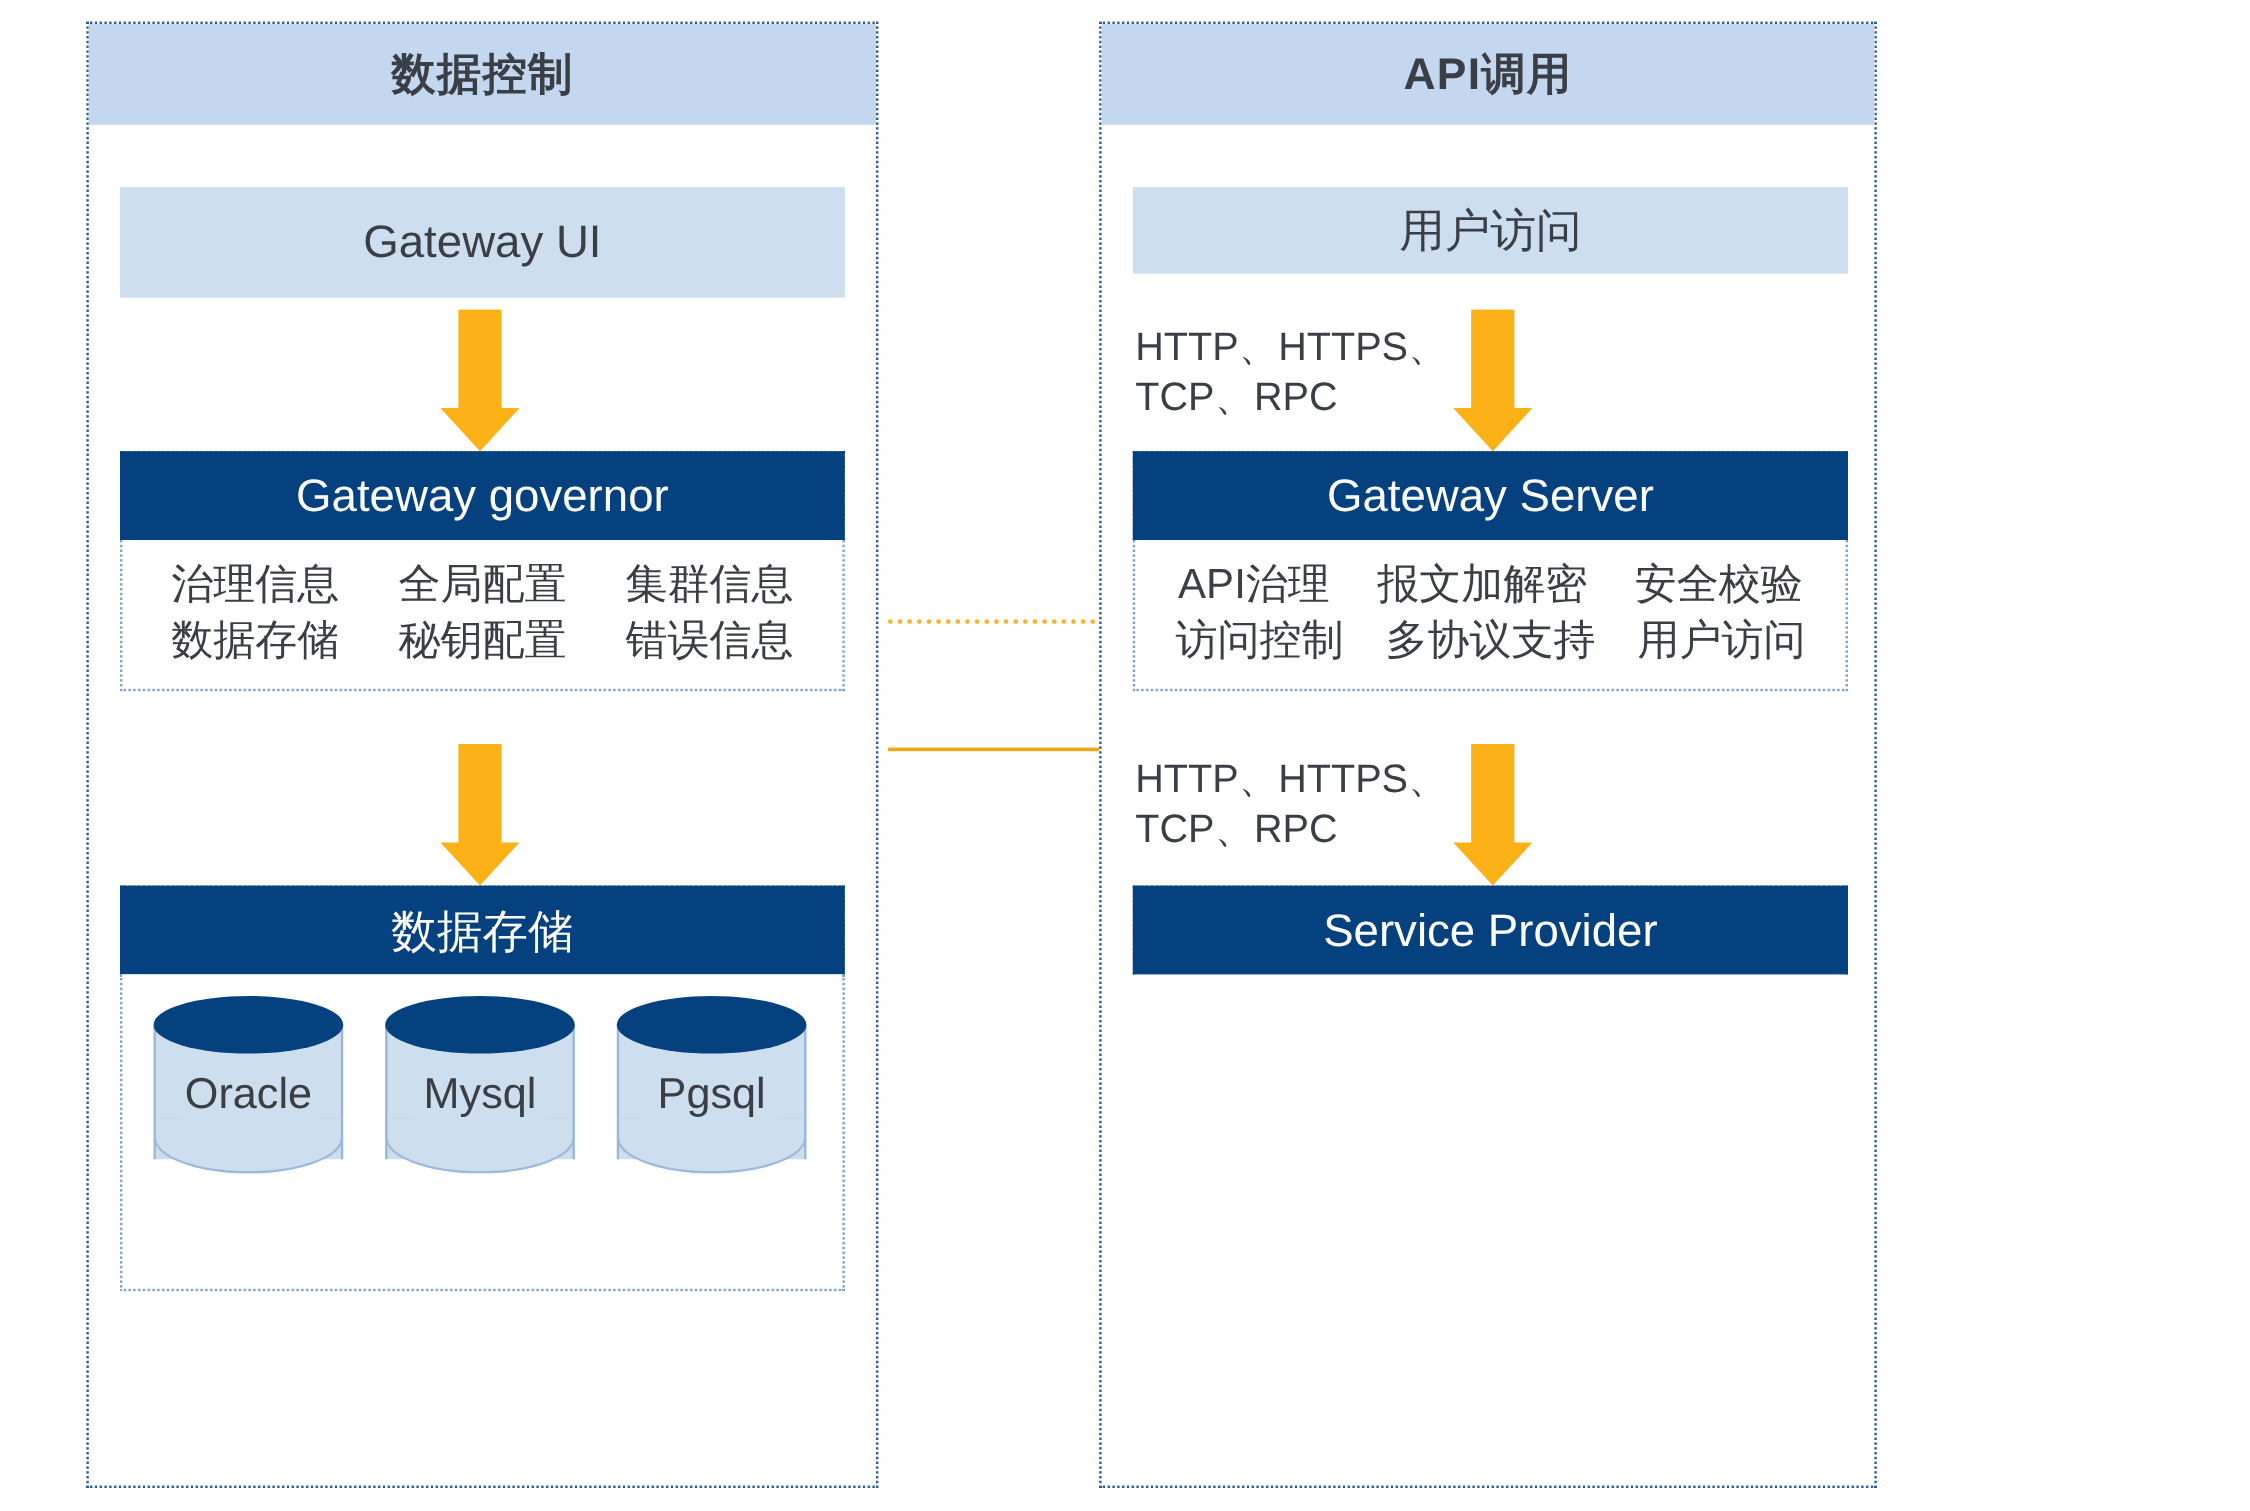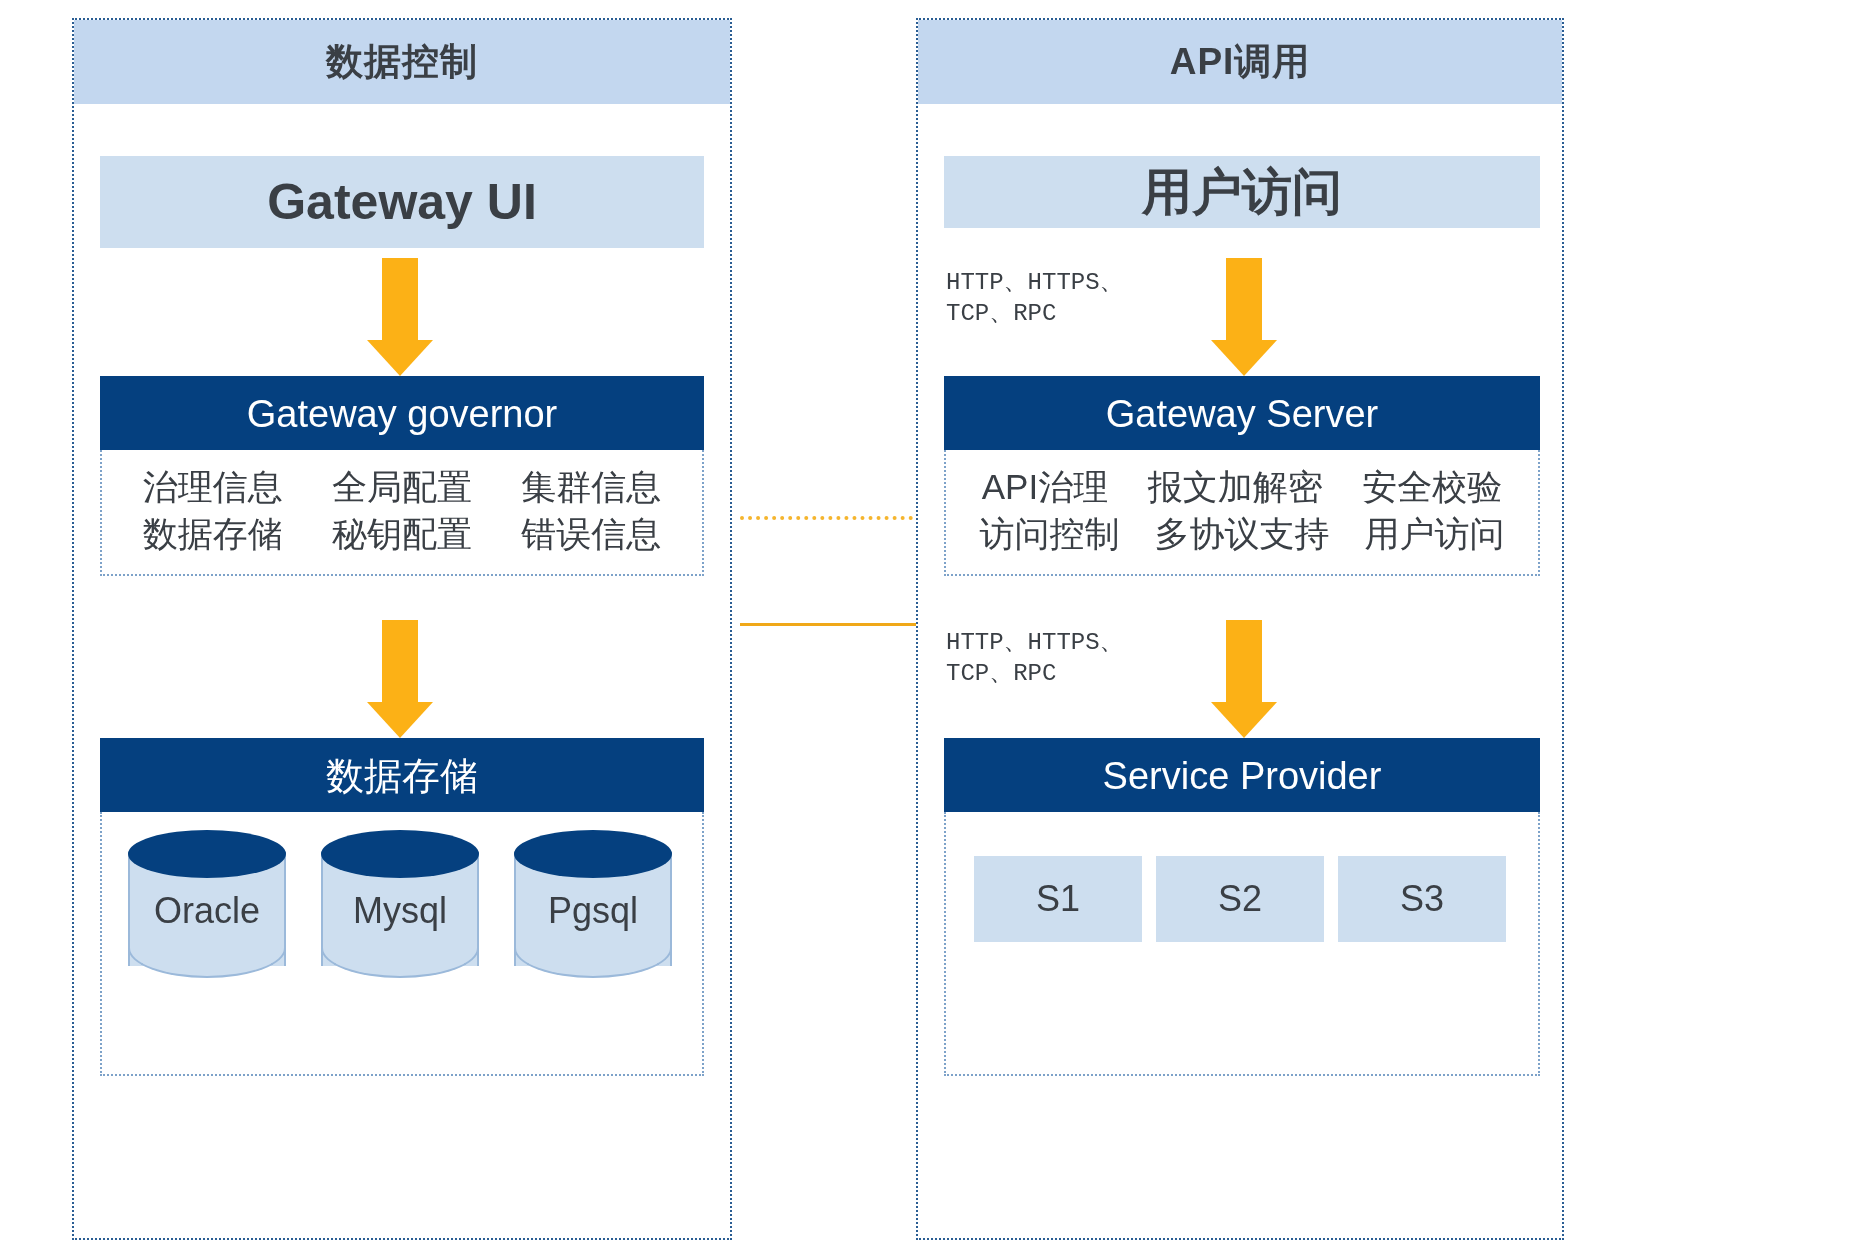--- a/index.html
+++ b/index.html
@@ -30,22 +30,21 @@
     font-weight: bold;
     letter-spacing: 1px;
   }
 
   
   .lightbox {
     position: absolute;
     background: #cddeef;
     display: flex; align-items: center; justify-content: center;
     color: #3a3f45;
-    font-size: 50px;
-    font-weight: bold;
+    font-size: 38px;
   }
 
   
   .card { position: absolute; }
   .card-head {
     background: #05407f;
     color: #ffffff;
     display: flex; align-items: center; justify-content: center;
     font-size: 38px;
     height: 74px;
@@ -106,25 +105,24 @@
     position: absolute;
     width: 0; height: 0;
     border-top: 10px solid transparent;
     border-bottom: 10px solid transparent;
     border-left: 16px solid #f0a818;
   }
 
   
   .proto {
     position: absolute;
-    font-size: 24px;
+    font-size: 33px;
     color: #3a3f45;
     line-height: 1.28;
     white-space: pre-line;
-    font-family: Liberation Mono, monospace;
   }
 
   
   .cyl { position: absolute; width: 158px; height: 148px; }
   .cyl .body {
     position: absolute; left: 0; top: 24px;
     width: 158px; height: 112px;
     background: #cddeef;
     border-left: 2px solid #9bb9da;
     border-right: 2px solid #9bb9da;
@@ -265,21 +263,16 @@
     <div class="proto" style="left:28px; top:608px;">HTTP、HTTPS、
 TCP、RPC</div>
 
     <div class="arrow-down" style="left:276px; top:600px; width:100px; height:118px;">
       <div class="shaft" style="width:36px; height:84px;"></div>
       <div class="head"></div>
     </div>
 
     <div class="card" style="left:26px; top:718px; width:596px;">
       <div class="card-head">Service Provider</div>
-      <div class="card-body" style="height:264px; padding:0;">
-        <div class="svc" style="left:30px; top:118px;">S1</div>
-        <div class="svc" style="left:212px; top:118px;">S2</div>
-        <div class="svc" style="left:394px; top:118px;">S3</div>
-      </div>
     </div>
   </div>
 
 </div>
 
 </body></html>

